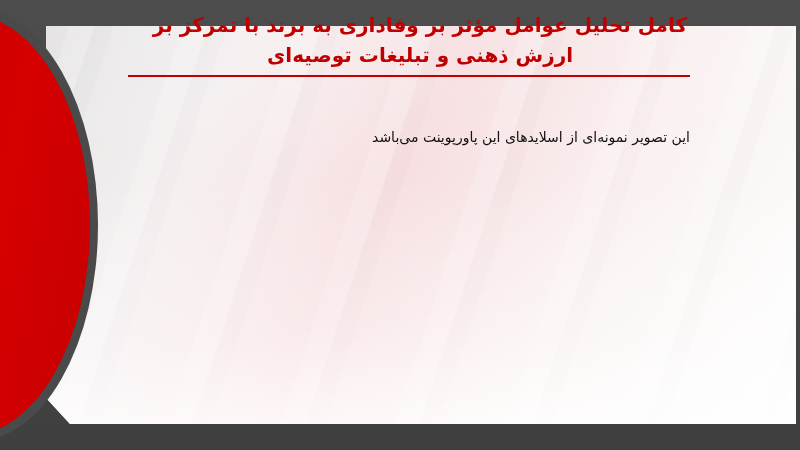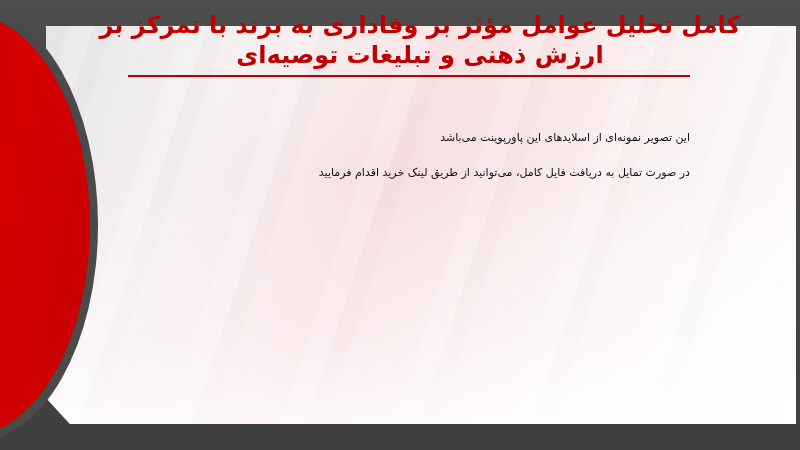--- a/index.html
+++ b/index.html
@@ -117,21 +117,21 @@
     position: absolute;
     left: 70px;
     top: 10px;
     width: 700px;
     text-align: center;
     direction: rtl;
   }
   .title-line {
     color: #c00000;
     font-family: "DejaVu Sans", sans-serif;
-    font-size: 24px;
+    font-size: 20px;
     font-weight: 700;
     line-height: 30px;
     letter-spacing: 0px;
     white-space: nowrap;
   }
   .title-rule {
     position: absolute;
     left: 128px;
     top: 75px;
     width: 562px;
@@ -144,21 +144,21 @@
     position: absolute;
     right: 110px;
     top: 120px;
     width: 580px;
     direction: rtl;
     text-align: right;
   }
   .body-line {
     color: #111111;
     font-family: "DejaVu Sans", sans-serif;
-    font-size: 11px;
+    font-size: 14px;
     font-weight: 400;
     line-height: 35px;
     white-space: nowrap;
   }
 </style>
 </head>
 <body>
 
 <div class="slide">
 
@@ -172,16 +172,15 @@
   <div class="left-ellipse"></div>
 
   <div class="title-block">
     <div class="title-line">کامل تحلیل عوامل مؤثر بر وفاداری به برند با تمرکز بر</div>
     <div class="title-line">ارزش ذهنی و تبلیغات توصیه‌ای</div>
   </div>
   <div class="title-rule"></div>
 
   <div class="body-block">
     <div class="body-line">این تصویر نمونه‌ای از اسلایدهای این پاورپوینت می‌باشد</div>
-    <div class="body-line">در صورت تمایل به دریافت فایل کامل، می‌توانید از طریق لینک خرید اقدام فرمایید</div>
   </div>
 
 </div>
 
 </body></html>

